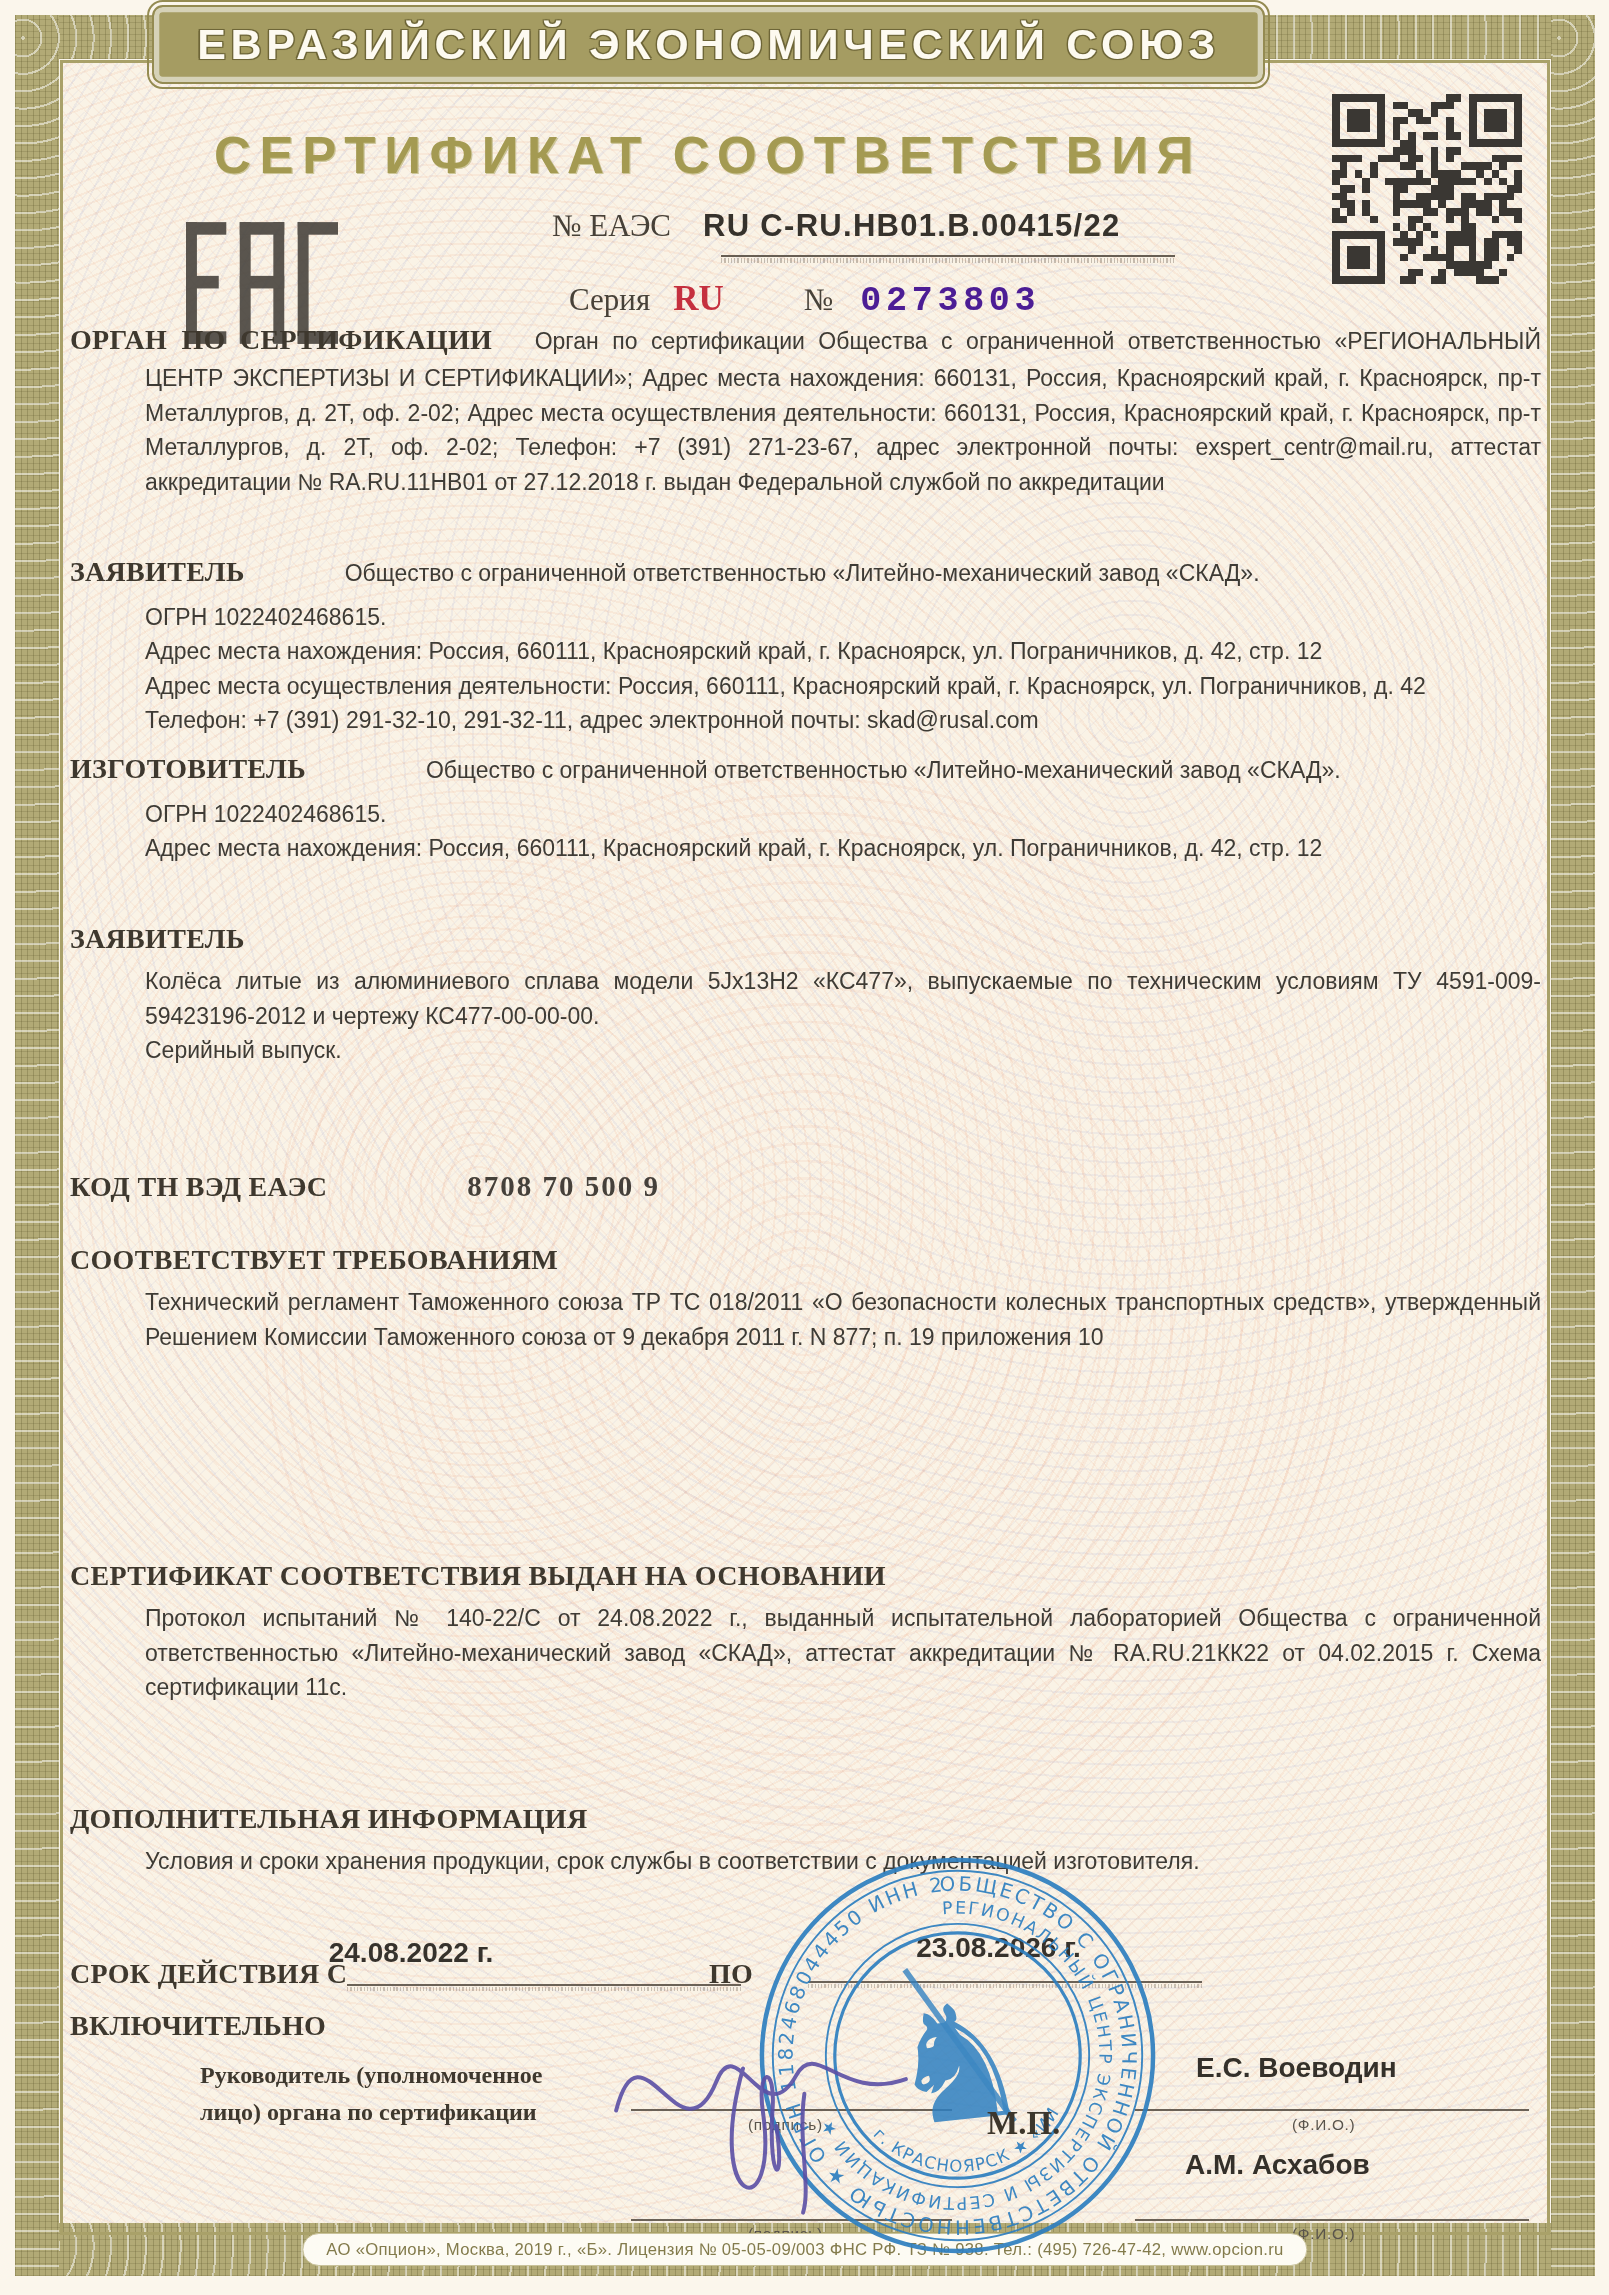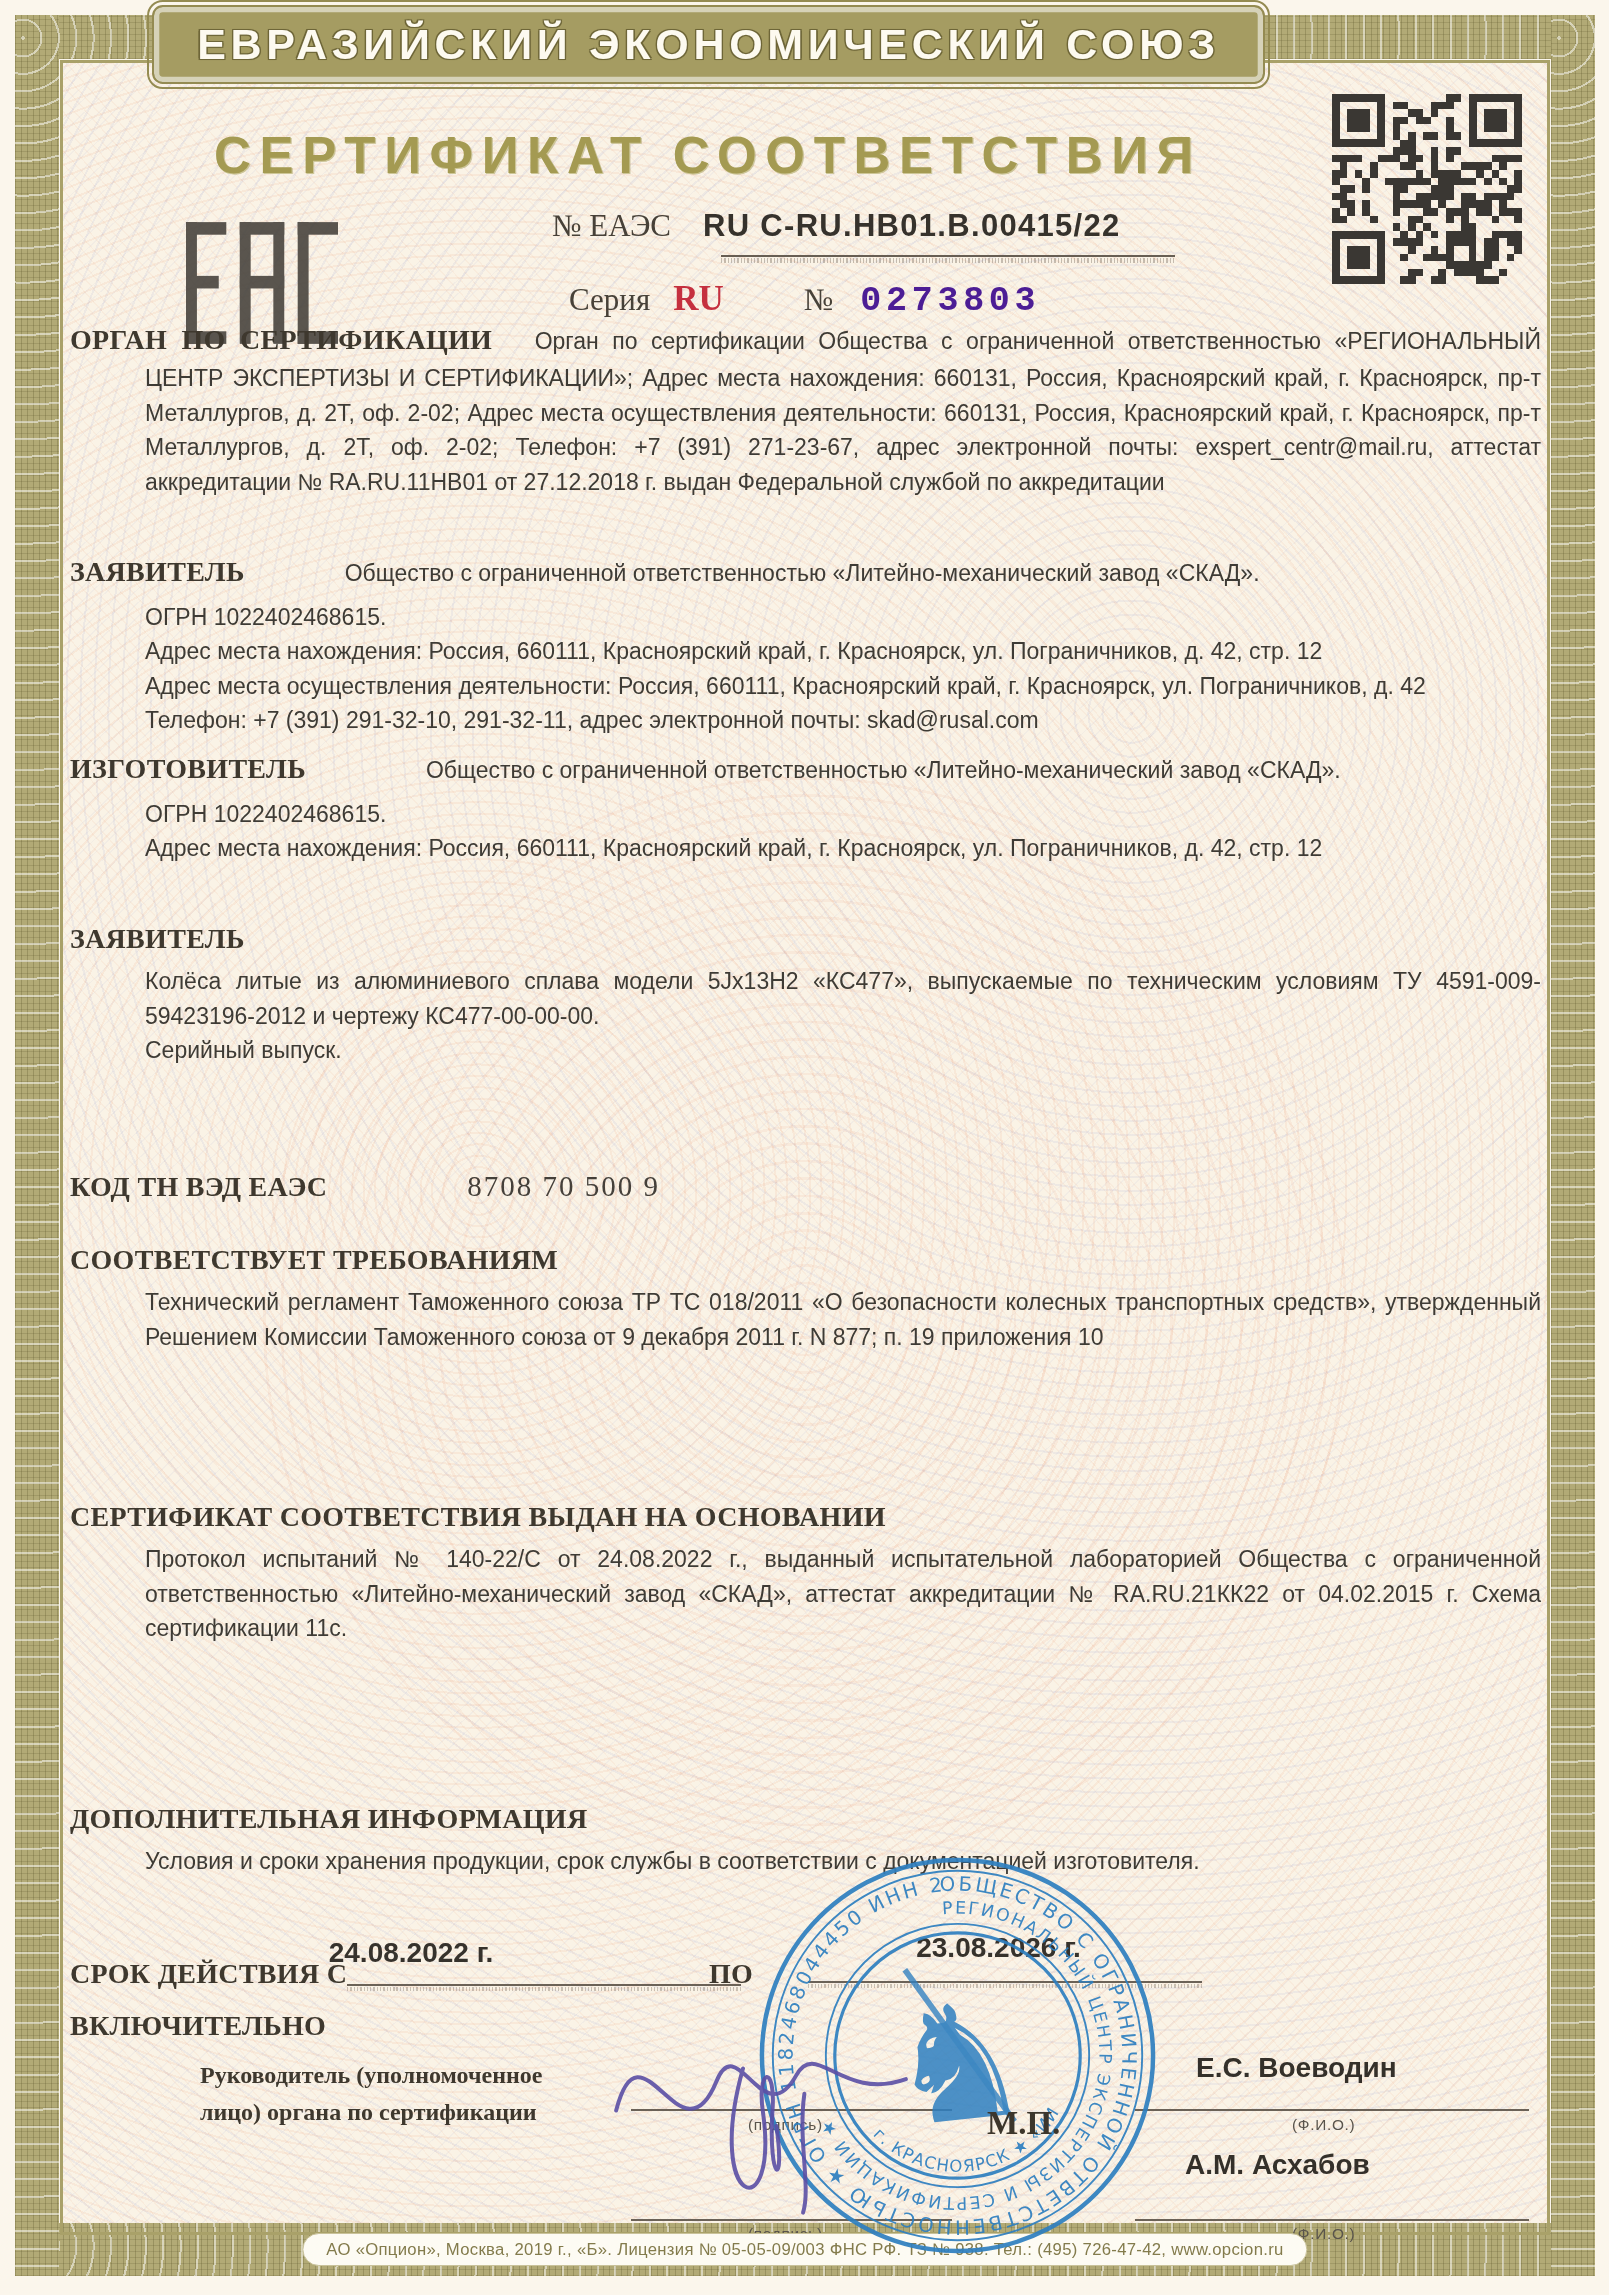--- a/index.html
+++ b/index.html
@@ -86,21 +86,21 @@
   .justify{text-align:justify;}
   .hang{padding-left:75px;text-indent:-75px;}
   .indent{margin-left:75px;}
   .line-gap{margin-top:9.4px;}
   .inline-head-row{display:flex;align-items:baseline;}
   .inline-head-row .h-serif{flex:0 0 auto;}
   .inline-head-row .name{flex:1 1 auto;text-align:justify;}
   .applicant-name-pad{padding-left:100px;}
   .manufacturer-name-pad{padding-left:120px;}
   .tnved-row{display:flex;align-items:baseline;}
-  .tnved-code{font-family:"Liberation Serif",serif;font-weight:400;font-size:29px;color:#45403a;margin-left:140px;letter-spacing:2px;}
+  .tnved-code{font-family:"Liberation Serif",serif;font-weight:700;font-size:29px;color:#45403a;margin-left:140px;letter-spacing:2px;}
   
   .validity{position:absolute;left:70px;top:1937px;right:69px;height:127px;}
   .validity .from-label{position:absolute;left:0;top:21.4px;}
   .validity .incl{position:absolute;left:0;top:73px;}
   .validity .date1{position:absolute;left:134px;top:0px;width:414px;text-align:center;font-weight:700;font-size:28px;color:#36322c;}
   .validity .to-label{position:absolute;left:639px;top:21.4px;}
   .validity .date2{position:absolute;left:728px;top:-5.3px;width:401px;text-align:center;font-weight:700;font-size:28px;color:#36322c;}
   .dateline{position:absolute;border-top:2px solid #6b6257;}
   .dateline::after{content:"";display:block;height:4px;margin-top:0.7px;opacity:.5;background:repeating-linear-gradient(90deg,#9a8f82 0 1.3px,transparent 1.3px 3.3px);}
   .dl1{left:277px;top:47px;width:394px;}
@@ -425,21 +425,21 @@
       <span class="h-serif">КОД ТН ВЭД ЕАЭС</span>
       <span class="tnved-code">8708 70 500 9</span>
     </div>
   </section>
 
   <section style="top:1244px">
     <div class="h-serif">СООТВЕТСТВУЕТ ТРЕБОВАНИЯМ</div>
     <div class="body-text indent justify line-gap">Технический регламент Таможенного союза ТР ТС 018/2011 «О безопасности колесных транспортных средств», утвержденный Решением Комиссии Таможенного союза от 9 декабря 2011 г. N 877; п. 19 приложения 10</div>
   </section>
 
-  <section style="top:1501px">
+  <section style="top:1560px">
     <div class="h-serif">СЕРТИФИКАТ СООТВЕТСТВИЯ  ВЫДАН НА ОСНОВАНИИ</div>
     <div class="body-text indent justify line-gap">Протокол испытаний № 140-22/С от 24.08.2022 г., выданный испытательной лабораторией Общества с ограниченной ответственностью «Литейно-механический завод «СКАД», аттестат аккредитации № RA.RU.21КК22 от 04.02.2015 г. Схема сертификации 11с.</div>
   </section>
 
   <section style="top:1803px">
     <div class="h-serif">ДОПОЛНИТЕЛЬНАЯ ИНФОРМАЦИЯ</div>
     <div class="body-text indent justify line-gap">Условия и сроки хранения продукции, срок службы в соответствии с документацией изготовителя.</div>
   </section>
 
   <div class="validity">

